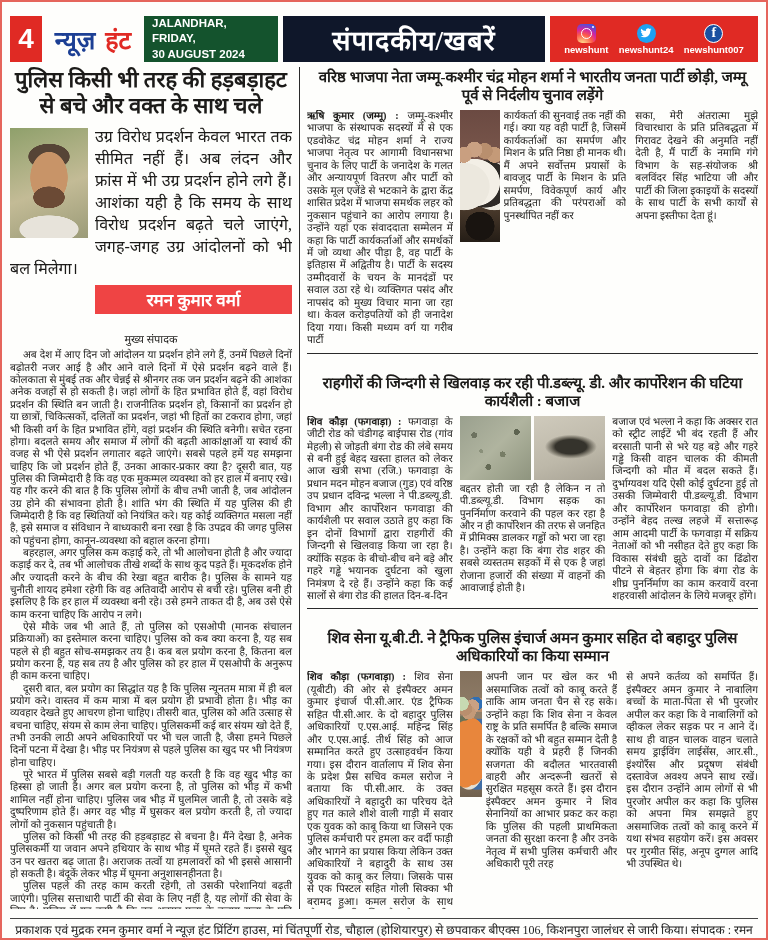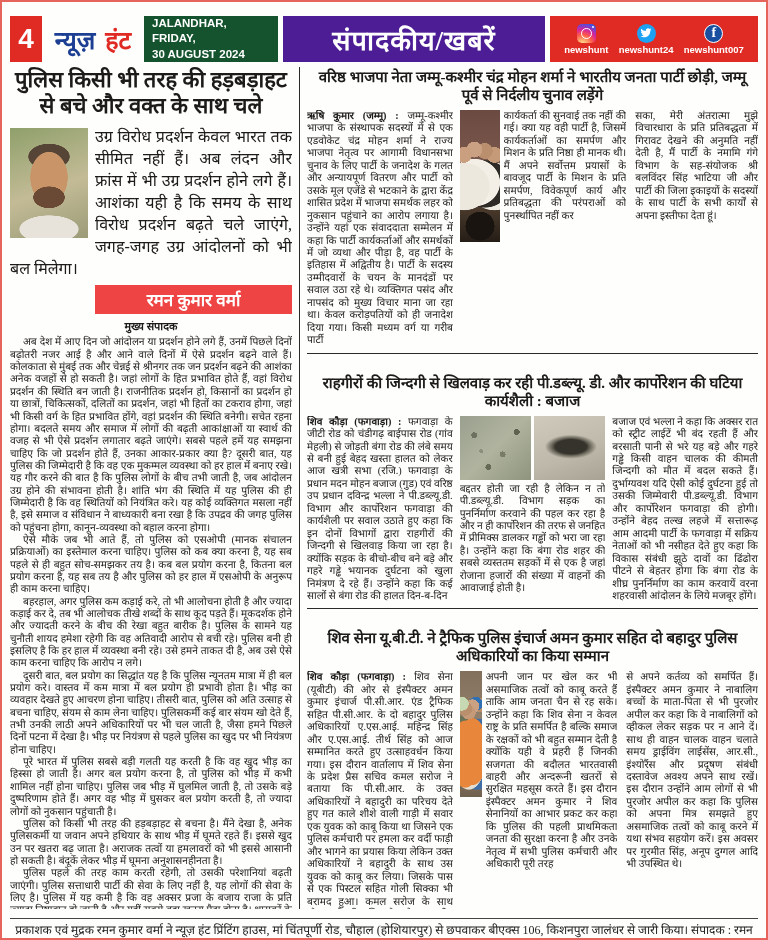--- a/index.html
+++ b/index.html
@@ -13,21 +13,21 @@
   .hdr{display:flex;align-items:stretch;height:46px;gap:5px;margin-bottom:5px;}
   .hdr-num{width:32px;background:#e02a24;color:#fff;font-family:"Liberation Sans",sans-serif;
     font-weight:bold;font-size:28px;display:flex;align-items:center;justify-content:center;}
   .hdr-logo{width:92px;display:flex;align-items:center;justify-content:center;
     font-weight:bold;font-size:25px;gap:10px;font-family:"Liberation Sans",sans-serif;}
   .hdr-logo .p1{color:#1c3f94;}
   .hdr-logo .p2{color:#e02a24;}
   .hdr-date{width:134px;background:#14532d;color:#fff;font-family:"Liberation Sans",sans-serif;
     font-weight:bold;font-size:11.5px;line-height:1.35;display:flex;flex-direction:column;
     justify-content:center;padding:0 8px;box-sizing:border-box;}
-  .hdr-section{flex:1;background:#4c1d95;color:#fff;font-weight:bold;font-size:27px;
+  .hdr-section{flex:1;background:#0f172a;color:#fff;font-weight:bold;font-size:27px;
     display:flex;align-items:center;justify-content:center;letter-spacing:1px;}
   .hdr-social{width:208px;background:#e02a24;display:flex;align-items:center;
     justify-content:space-evenly;padding:2px 4px;box-sizing:border-box;}
   .soc{display:flex;flex-direction:column;align-items:center;gap:1px;}
   .soc .handle{color:#fff;font-family:"Liberation Sans",sans-serif;font-weight:bold;font-size:9.5px;}
   .icon{width:19px;height:19px;border-radius:50%;display:flex;align-items:center;justify-content:center;}
   .icon-ig{border-radius:5px;background:radial-gradient(circle at 28% 110%,#fdf497 0%,#fd5949 42%,#d6249f 62%,#285aeb 92%);}
   .icon-ig .lens{width:9px;height:9px;border:1.7px solid #fff;border-radius:50%;position:relative;}
   .icon-ig .lens:after{content:"";position:absolute;top:-3px;right:-3px;width:2px;height:2px;border-radius:50%;background:#fff;}
   .icon-tw{background:#1da1f2;}
@@ -44,21 +44,21 @@
   .ed-photo{float:left;width:78px;height:110px;margin:2px 7px 2px 0;
     background:
       radial-gradient(ellipse 30px 14px at 50% 92%, #e7e3da 97%, transparent),
       radial-gradient(ellipse 16px 11px at 50% 63%, #6b4a35 97%, transparent),
       radial-gradient(ellipse 19px 26px at 50% 45%, #c89468 97%, transparent),
       radial-gradient(ellipse 21px 13px at 50% 26%, #564436 97%, transparent),
       linear-gradient(160deg,#8fa06b 0%,#c3bb96 55%,#9b9b78 100%);}
   .ed-intro{font-size:16px;line-height:1.38;text-align:justify;}
   .ed-author{margin-left:85px;background:#ef4444;color:#fff;font-weight:bold;font-size:17px;
     text-align:center;padding:3px 0;margin-top:5px;}
-  .ed-author-title{clear:both;text-align:center;font-weight:bold;font-size:11px;margin:4px 0 3px 0;}
+  .ed-author-title{clear:both;text-align:center;font-weight:normal;font-size:11px;margin:17px 0 3px 0;}
   .ed-body p{margin:0;font-size:10.3px;line-height:1.2;text-align:justify;text-indent:13px;}
   
   .article{padding:1px 0 6px 0;}
   .article + .article{border-top:1.5px solid #2a2a2a;padding-top:20px;}
   .art-h2{font-size:15px;line-height:1.2;font-weight:bold;text-align:center;margin:0 2px 6px 2px;}
   .cols{display:flex;gap:7px;align-items:flex-start;}
   .coltxt{font-size:10.3px;line-height:1.21;text-align:justify;overflow:hidden;}
   .byline{font-weight:bold;}
   .c-narrow{width:146px;flex:none;}
   .c-flex{flex:1;}
@@ -150,22 +150,22 @@
     <div class="editorial">
       <h1 class="ed-h1">पुलिस किसी भी तरह की हड़बड़ाहट से बचे और वक्त के साथ चले</h1>
       <div class="ed-top">
         <div class="ed-photo"></div>
         <div class="ed-intro">उग्र विरोध प्रदर्शन केवल भारत तक सीमित नहीं हैं। अब लंदन और फ्रांस में भी उग्र प्रदर्शन होने लगे हैं। आशंका यही है कि समय के साथ विरोध प्रदर्शन बढ़ते चले जाएंगे, जगह-जगह उग्र आंदोलनों को भी बल मिलेगा।</div>
         <div class="ed-author">रमन कुमार वर्मा</div>
       </div>
       <div class="ed-author-title">मुख्य संपादक</div>
       <div class="ed-body">
         <p>अब देश में आए दिन जो आंदोलन या प्रदर्शन होने लगे हैं, उनमें पिछले दिनों बढ़ोतरी नजर आई है और आने वाले दिनों में ऐसे प्रदर्शन बढ़ने वाले हैं। कोलकाता से मुंबई तक और चेन्नई से श्रीनगर तक जन प्रदर्शन बढ़ने की आशंका अनेक वजहों से हो सकती है। जहां लोगों के हित प्रभावित होते हैं, वहां विरोध प्रदर्शन की स्थिति बन जाती है। राजनीतिक प्रदर्शन हो, किसानों का प्रदर्शन हो या छात्रों, चिकित्सकों, दलितों का प्रदर्शन, जहां भी हितों का टकराव होगा, जहां भी किसी वर्ग के हित प्रभावित होंगे, वहां प्रदर्शन की स्थिति बनेगी। सचेत रहना होगा। बदलते समय और समाज में लोगों की बढ़ती आकांक्षाओं या स्वार्थ की वजह से भी ऐसे प्रदर्शन लगातार बढ़ते जाएंगे। सबसे पहले हमें यह समझना चाहिए कि जो प्रदर्शन होते हैं, उनका आकार-प्रकार क्या है? दूसरी बात, यह पुलिस की जिम्मेदारी है कि वह एक मुकम्मल व्यवस्था को हर हाल में बनाए रखे। यह गौर करने की बात है कि पुलिस लोगों के बीच तभी जाती है, जब आंदोलन उग्र होने की संभावना होती है। शांति भंग की स्थिति में यह पुलिस की ही जिम्मेदारी है कि वह स्थितियों को नियंत्रित करे। यह कोई व्यक्तिगत मसला नहीं है, इसे समाज व संविधान ने बाध्यकारी बना रखा है कि उपद्रव की जगह पुलिस को पहुंचना होगा, कानून-व्यवस्था को बहाल करना होगा।</p>
+        <p>बहरहाल, अगर पुलिस कम कड़ाई करे, तो भी आलोचना होती है और ज्यादा कड़ाई कर दे, तब भी आलोचक तीखे शब्दों के साथ कूद पड़ते हैं। मूकदर्शक होने और ज्यादती करने के बीच की रेखा बहुत बारीक है। पुलिस के सामने यह चुनौती शायद हमेशा रहेगी कि वह अतिवादी आरोप से बची रहे। पुलिस बनी ही इसलिए है कि हर हाल में व्यवस्था बनी रहे। उसे हमने ताकत दी है, अब उसे ऐसे काम करना चाहिए कि आरोप न लगे।</p>
         <p>ऐसे मौके जब भी आते हैं, तो पुलिस को एसओपी (मानक संचालन प्रक्रियाओं) का इस्तेमाल करना चाहिए। पुलिस को कब क्या करना है, यह सब पहले से ही बहुत सोच-समझकर तय है। कब बल प्रयोग करना है, कितना बल प्रयोग करना है, यह सब तय है और पुलिस को हर हाल में एसओपी के अनुरूप ही काम करना चाहिए।</p>
-        <p>बहरहाल, अगर पुलिस कम कड़ाई करे, तो भी आलोचना होती है और ज्यादा कड़ाई कर दे, तब भी आलोचक तीखे शब्दों के साथ कूद पड़ते हैं। मूकदर्शक होने और ज्यादती करने के बीच की रेखा बहुत बारीक है। पुलिस के सामने यह चुनौती शायद हमेशा रहेगी कि वह अतिवादी आरोप से बची रहे। पुलिस बनी ही इसलिए है कि हर हाल में व्यवस्था बनी रहे। उसे हमने ताकत दी है, अब उसे ऐसे काम करना चाहिए कि आरोप न लगे।</p>
         <p>दूसरी बात, बल प्रयोग का सिद्धांत यह है कि पुलिस न्यूनतम मात्रा में ही बल प्रयोग करे। वास्तव में कम मात्रा में बल प्रयोग ही प्रभावी होता है। भीड़ का व्यवहार देखते हुए आचरण होना चाहिए। तीसरी बात, पुलिस को अति उत्साह से बचना चाहिए, संयम से काम लेना चाहिए। पुलिसकर्मी कई बार संयम खो देते हैं, तभी उनकी लाठी अपने अधिकारियों पर भी चल जाती है, जैसा हमने पिछले दिनों पटना में देखा है। भीड़ पर नियंत्रण से पहले पुलिस का खुद पर भी नियंत्रण होना चाहिए।</p>
         <p>पूरे भारत में पुलिस सबसे बड़ी गलती यह करती है कि वह खुद भीड़ का हिस्सा हो जाती है। अगर बल प्रयोग करना है, तो पुलिस को भीड़ में कभी शामिल नहीं होना चाहिए। पुलिस जब भीड़ में घुलमिल जाती है, तो उसके बड़े दुष्परिणाम होते हैं। अगर वह भीड़ में घुसकर बल प्रयोग करती है, तो ज्यादा लोगों को नुकसान पहुंचाती है।</p>
         <p>पुलिस को किसी भी तरह की हड़बड़ाहट से बचना है। मैंने देखा है, अनेक पुलिसकर्मी या जवान अपने हथियार के साथ भीड़ में घूमते रहते हैं। इससे खुद उन पर खतरा बढ़ जाता है। अराजक तत्वों या हमलावरों को भी इससे आसानी हो सकती है। बंदूकें लेकर भीड़ में घूमना अनुशासनहीनता है।</p>
         <p>पुलिस पहले की तरह काम करती रहेगी, तो उसकी परेशानियां बढ़ती जाएंगी। पुलिस सत्ताधारी पार्टी की सेवा के लिए नहीं है, यह लोगों की सेवा के लिए है। पुलिस में यह कमी है कि वह अक्सर प्रजा के बजाय राजा के प्रति ज्यादा निष्ठावान हो जाती है और यहीं सबसे बड़ा खतरा पैदा होता है। शासकों के आदेश की पालना में कानून को भी कई बार ताक पर रख दिया जाता है। अतः पुलिस को समझना होगा कि वह समय के साथ पेशेवर बन जाए। स्थितियों के अनुरूप ढल जाए। उसे निष्पक्ष रहना होगा तथा अपनी विश्वसनीयता बढ़ानी होगी। जो भी कदम व्यापक जनहित और संविधान के अनुरूप है, उसी के पक्षधर हो जाइए। ऐसा न हो कि पुलिस किसी को सबक सिखाने में लग जाए। आगे खूब उकसाने वाले मिलेंगे, पर किसी उकसावे में नहीं आना है। हर पक्ष को समझना चाहिए और न्यायपूर्ण फैसला लेना चाहिए।</p>
 
       </div>
     </div>
 
     <div class="rightpane">
 

